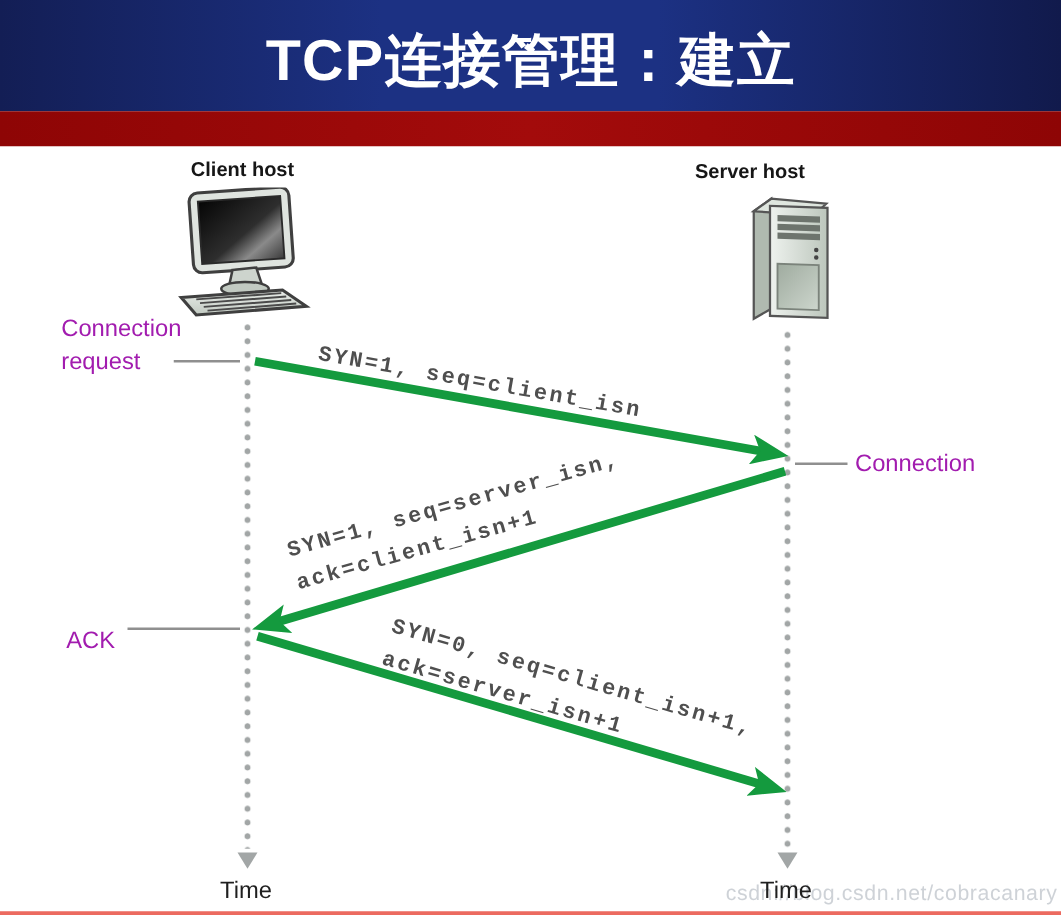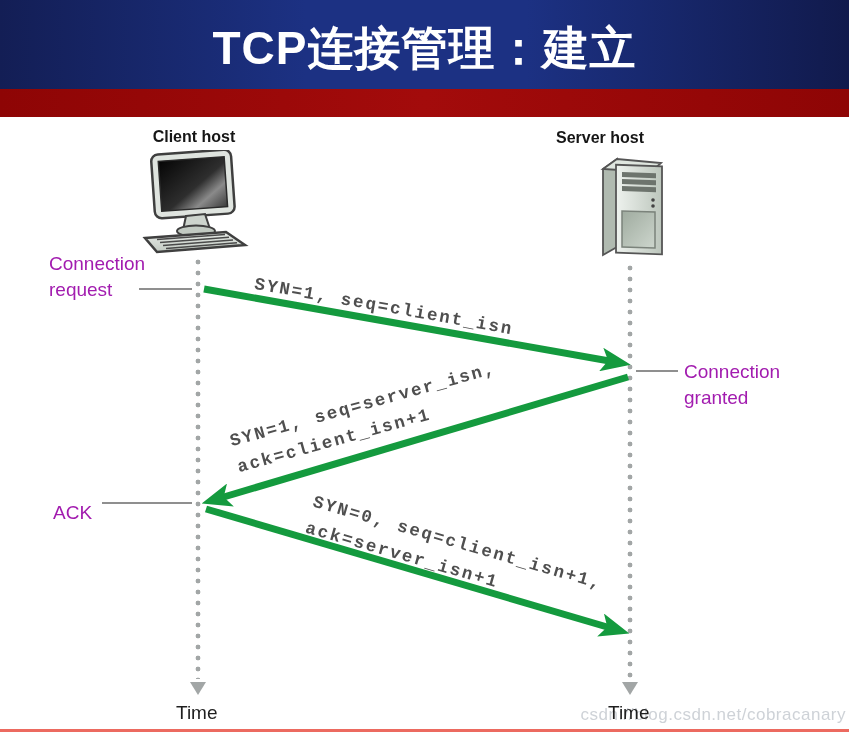--- a/index.html
+++ b/index.html
@@ -132,21 +132,20 @@
 
   <div class="side-label" style="left:49px; top:251px;">
     <span style="display:block;">Connection</span>
     <span style="display:block;">request</span>
   </div>
   <div class="connector" style="left:139px; top:288px; width:53px;"></div>
 
   <div class="connector" style="left:636px; top:370px; width:42px;"></div>
   <div class="side-label" style="left:684px; top:359px;">
     <span style="display:block;">Connection</span>
-    <span style="display:block;">granted</span>
   </div>
 
   <div class="side-label" style="left:53px; top:500px;">ACK</div>
   <div class="connector" style="left:102px; top:502px; width:90px;"></div>
 
   <svg class="arrows-svg" width="849" height="739">
     <defs>
       <marker id="ah" markerUnits="userSpaceOnUse" markerWidth="30" markerHeight="24" refX="14" refY="12" orient="auto">
         <polygon points="0,0 30,12 0,24 7,12" fill="#149a3e"></polygon>
       </marker>

